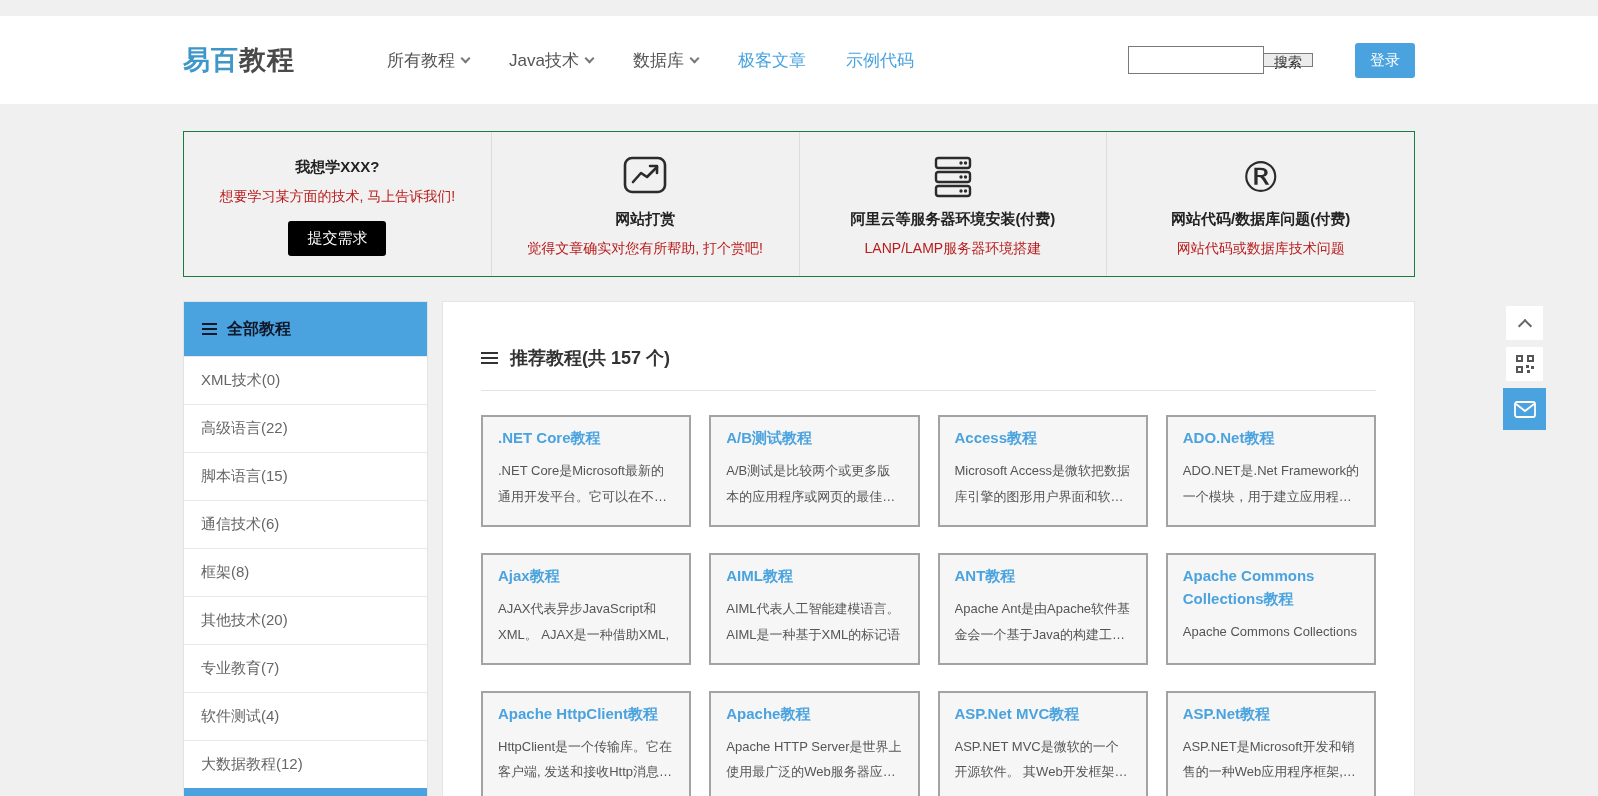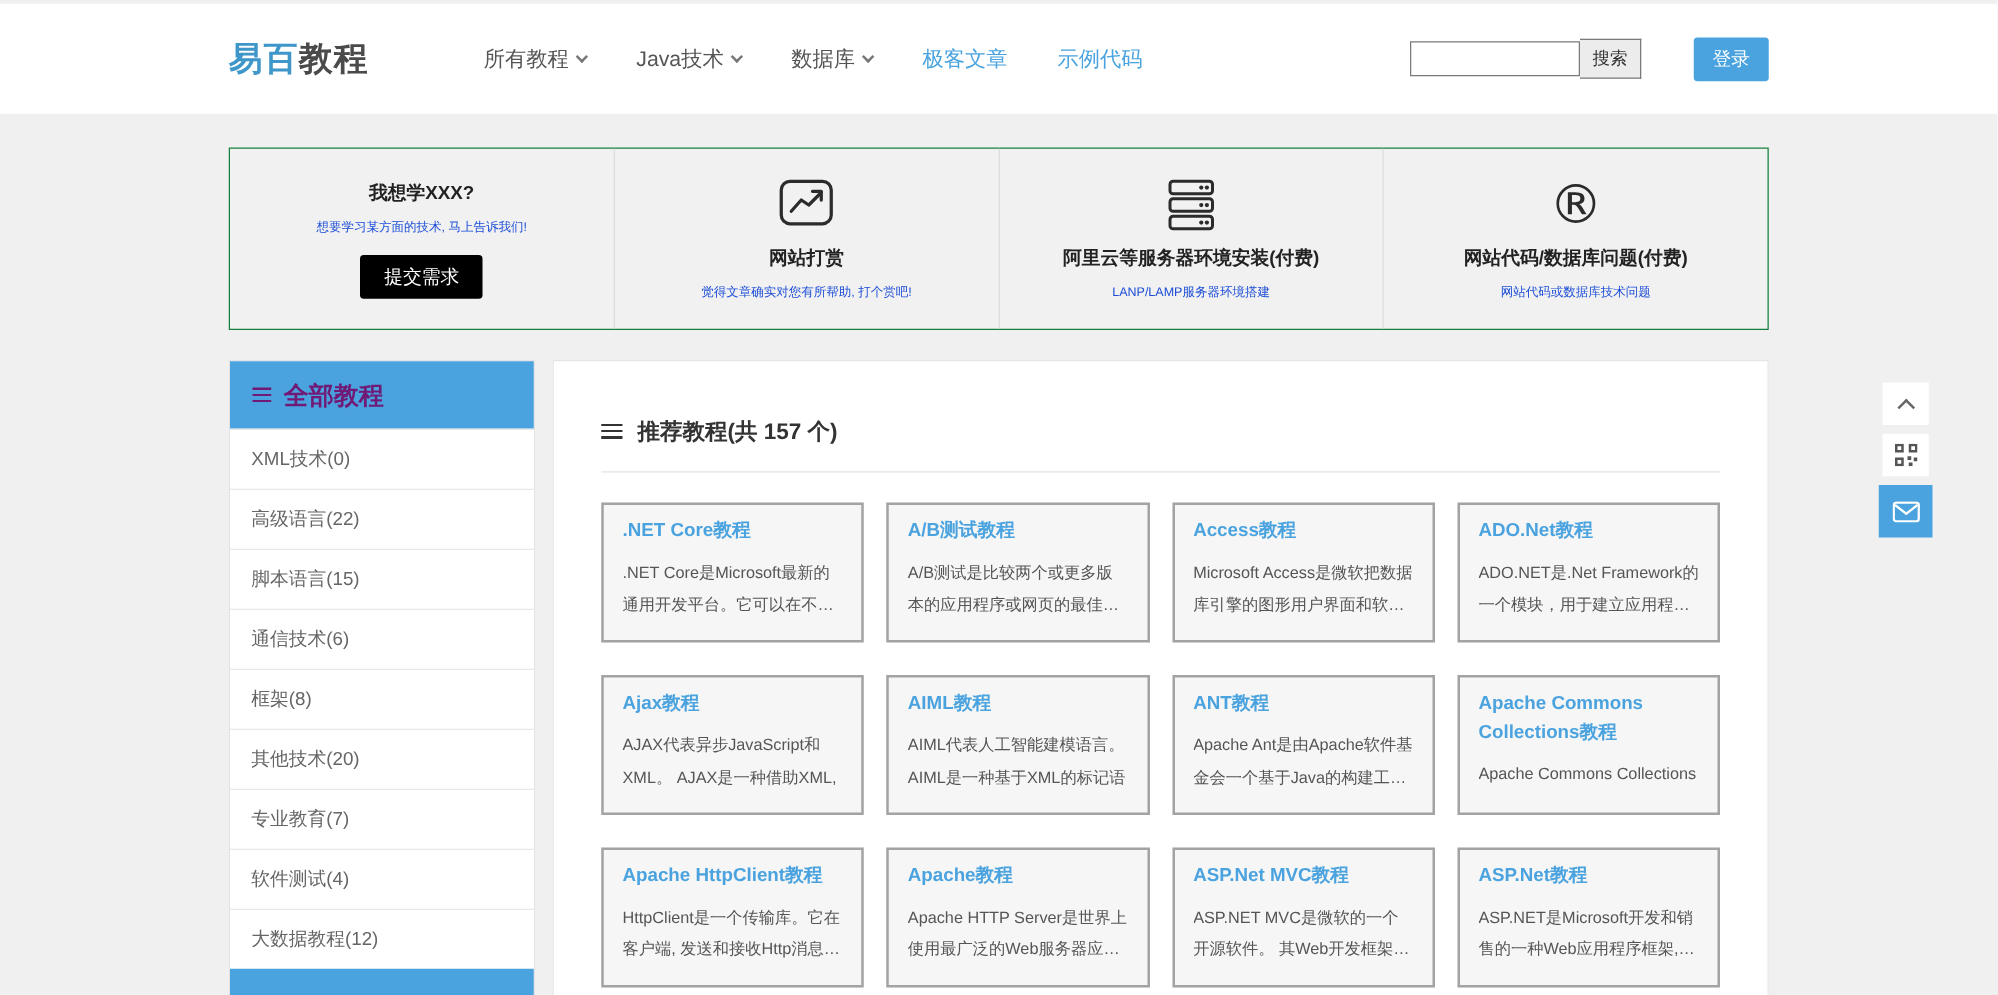--- a/index.html
+++ b/index.html
@@ -1,60 +1,60 @@
 <!DOCTYPE html>
 <html><head>
 <meta charset="utf-8">
 <style>
   * { margin:0; padding:0; box-sizing:border-box; }
   html,body { width:1598px; height:796px; overflow:hidden; }
   body {
     font-family:"Liberation Sans","DejaVu Sans",sans-serif;
     background:#f0f0f0; color:#333; position:relative;
   }
-  .container { width:1232px; margin:3px auto; }
+  .container { width:1232px; margin:16px auto; }
 
   
   .site-header { background:#fff; height:88px; }
   .header-inner { height:88px; display:flex; align-items:center; }
   .logo { font-size:27px; font-weight:bold; letter-spacing:1px; cursor:pointer; }
   .logo .lg1 { color:#3f96c9; }
   .logo .lg2 { color:#4a4a4a; }
   .nav { display:flex; align-items:center; gap:40px; margin-left:92px; }
   .nav-item { font-size:17px; color:#555; text-decoration:none; cursor:pointer; display:flex; align-items:center; }
   .nav-item.blue { color:#4aa3df; }
   .caret { display:inline-block; width:7px; height:7px; border-right:2px solid #777;
            border-bottom:2px solid #777; transform:rotate(45deg); margin-left:7px; margin-top:-4px; }
   .search-box { margin-left:auto; display:flex; align-items:center; }
   .search-input { width:136px; height:28px; border:1px solid #7a7a7a; background:#fff;
                   padding:0 6px; font-size:14px; outline:none; }
-  .search-btn { height:32px; padding:0 10px; font-size:14px; color:#333; background:#ececec;
+  .search-btn { height:14px; padding:0 10px; font-size:14px; color:#333; background:#ececec;
                 border:1px solid #7a7a7a; border-left:none; cursor:pointer; }
   .login-btn { margin-left:42px; background:#4aa3df; color:#fff; border:none; border-radius:3px;
                font-size:15px; padding:8px 15px; cursor:pointer; }
 
   
   .promo-row { margin-top:27px; display:flex; border:1px solid #15803d; background:#f1f1f1; }
   .promo-box { flex:1; min-height:144px; padding:22px 14px 18px; text-align:center;
                display:flex; flex-direction:column; align-items:center; }
   .promo-box + .promo-box { border-left:1px solid #ddd; }
   .promo-title { font-size:15px; font-weight:bold; color:#222; margin-top:10px; }
-  .promo-desc { font-size:10px; color:#1d4ed8; margin-top:11px; }
+  .promo-desc { font-size:14px; color:#b91c1c; margin-top:11px; }
   .promo-box.first .promo-title { margin-top:4px; }
   .promo-submit { margin-top:15px; background:#000000; color:#fff; border:none; border-radius:3px;
                   font-size:15px; padding:8px 19px; cursor:pointer; }
   .promo-icon { height:46px; display:flex; align-items:center; justify-content:center; color:#2b2b2b; }
   .reg-glyph { font-size:43px; line-height:46px; color:#2b2b2b; font-family:"DejaVu Sans",sans-serif; }
 
   
   .main-row { margin-top:24px; display:flex; align-items:flex-start; gap:14px; }
 
   .sidebar { width:245px; flex:0 0 245px; background:#fff; border:1px solid #e3e3e3; }
-  .side-head { background:#4aa3df; color:#701a75; height:54px; display:flex; align-items:center;
-               padding-left:18px; font-size:20px; font-weight:bold; cursor:pointer; }
+  .side-head { background:#4aa3df; color:#0f172a; height:54px; display:flex; align-items:center;
+               padding-left:18px; font-size:16px; font-weight:bold; cursor:pointer; }
   .list-icon { display:inline-block; width:15px; height:12px; margin-right:10px;
                background:repeating-linear-gradient(to bottom,currentColor 0 2px,transparent 2px 5px); }
   .side-item { height:48px; display:flex; align-items:center; padding-left:17px; font-size:15px;
                color:#666; border-top:1px solid #e8e8e8; cursor:pointer; background:#fff; }
   .side-partial { height:46px; background:#4aa3df; cursor:pointer; }
 
   .content-card { flex:1; background:#fff; border:1px solid #e5e5e5; padding:44px 38px 160px; }
   .content-head { display:flex; align-items:center; font-size:18px; font-weight:bold; color:#333; }
   .content-head .list-icon { width:17px; height:13px; margin-right:12px; color:#333; }
   .content-rule { border:none; border-top:1px solid #e2e2e2; margin:20px 0 24px; }

